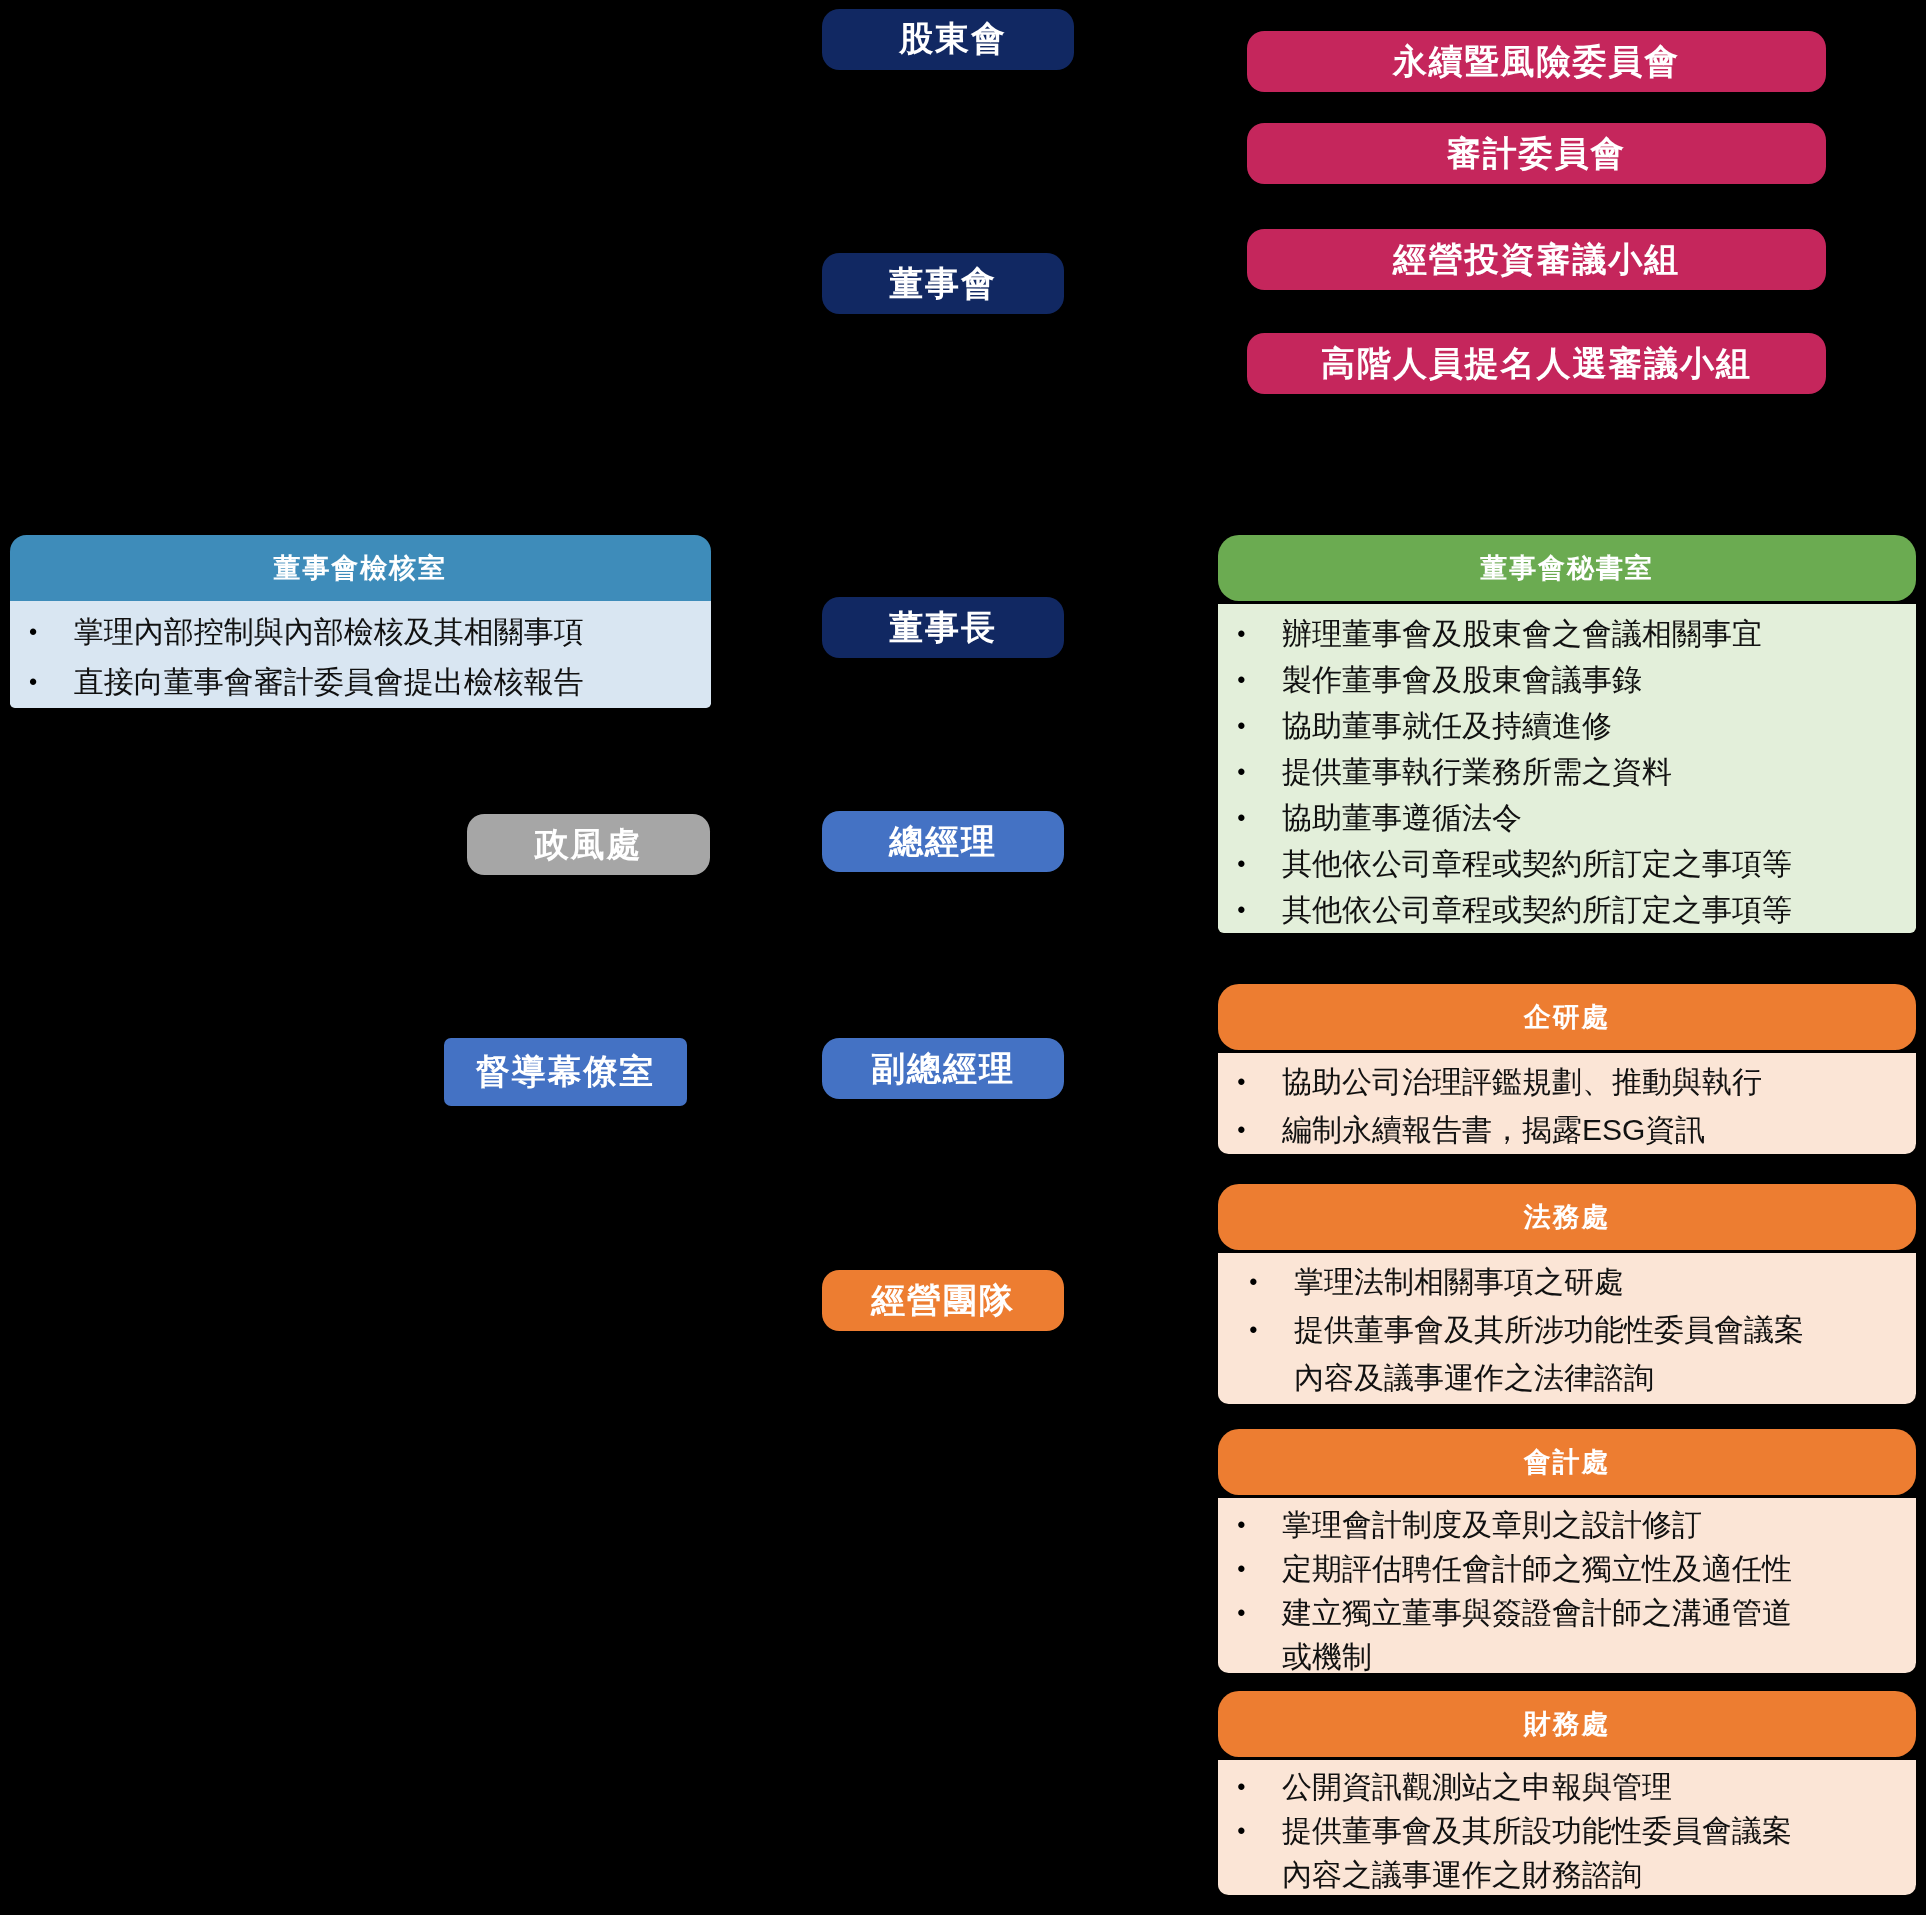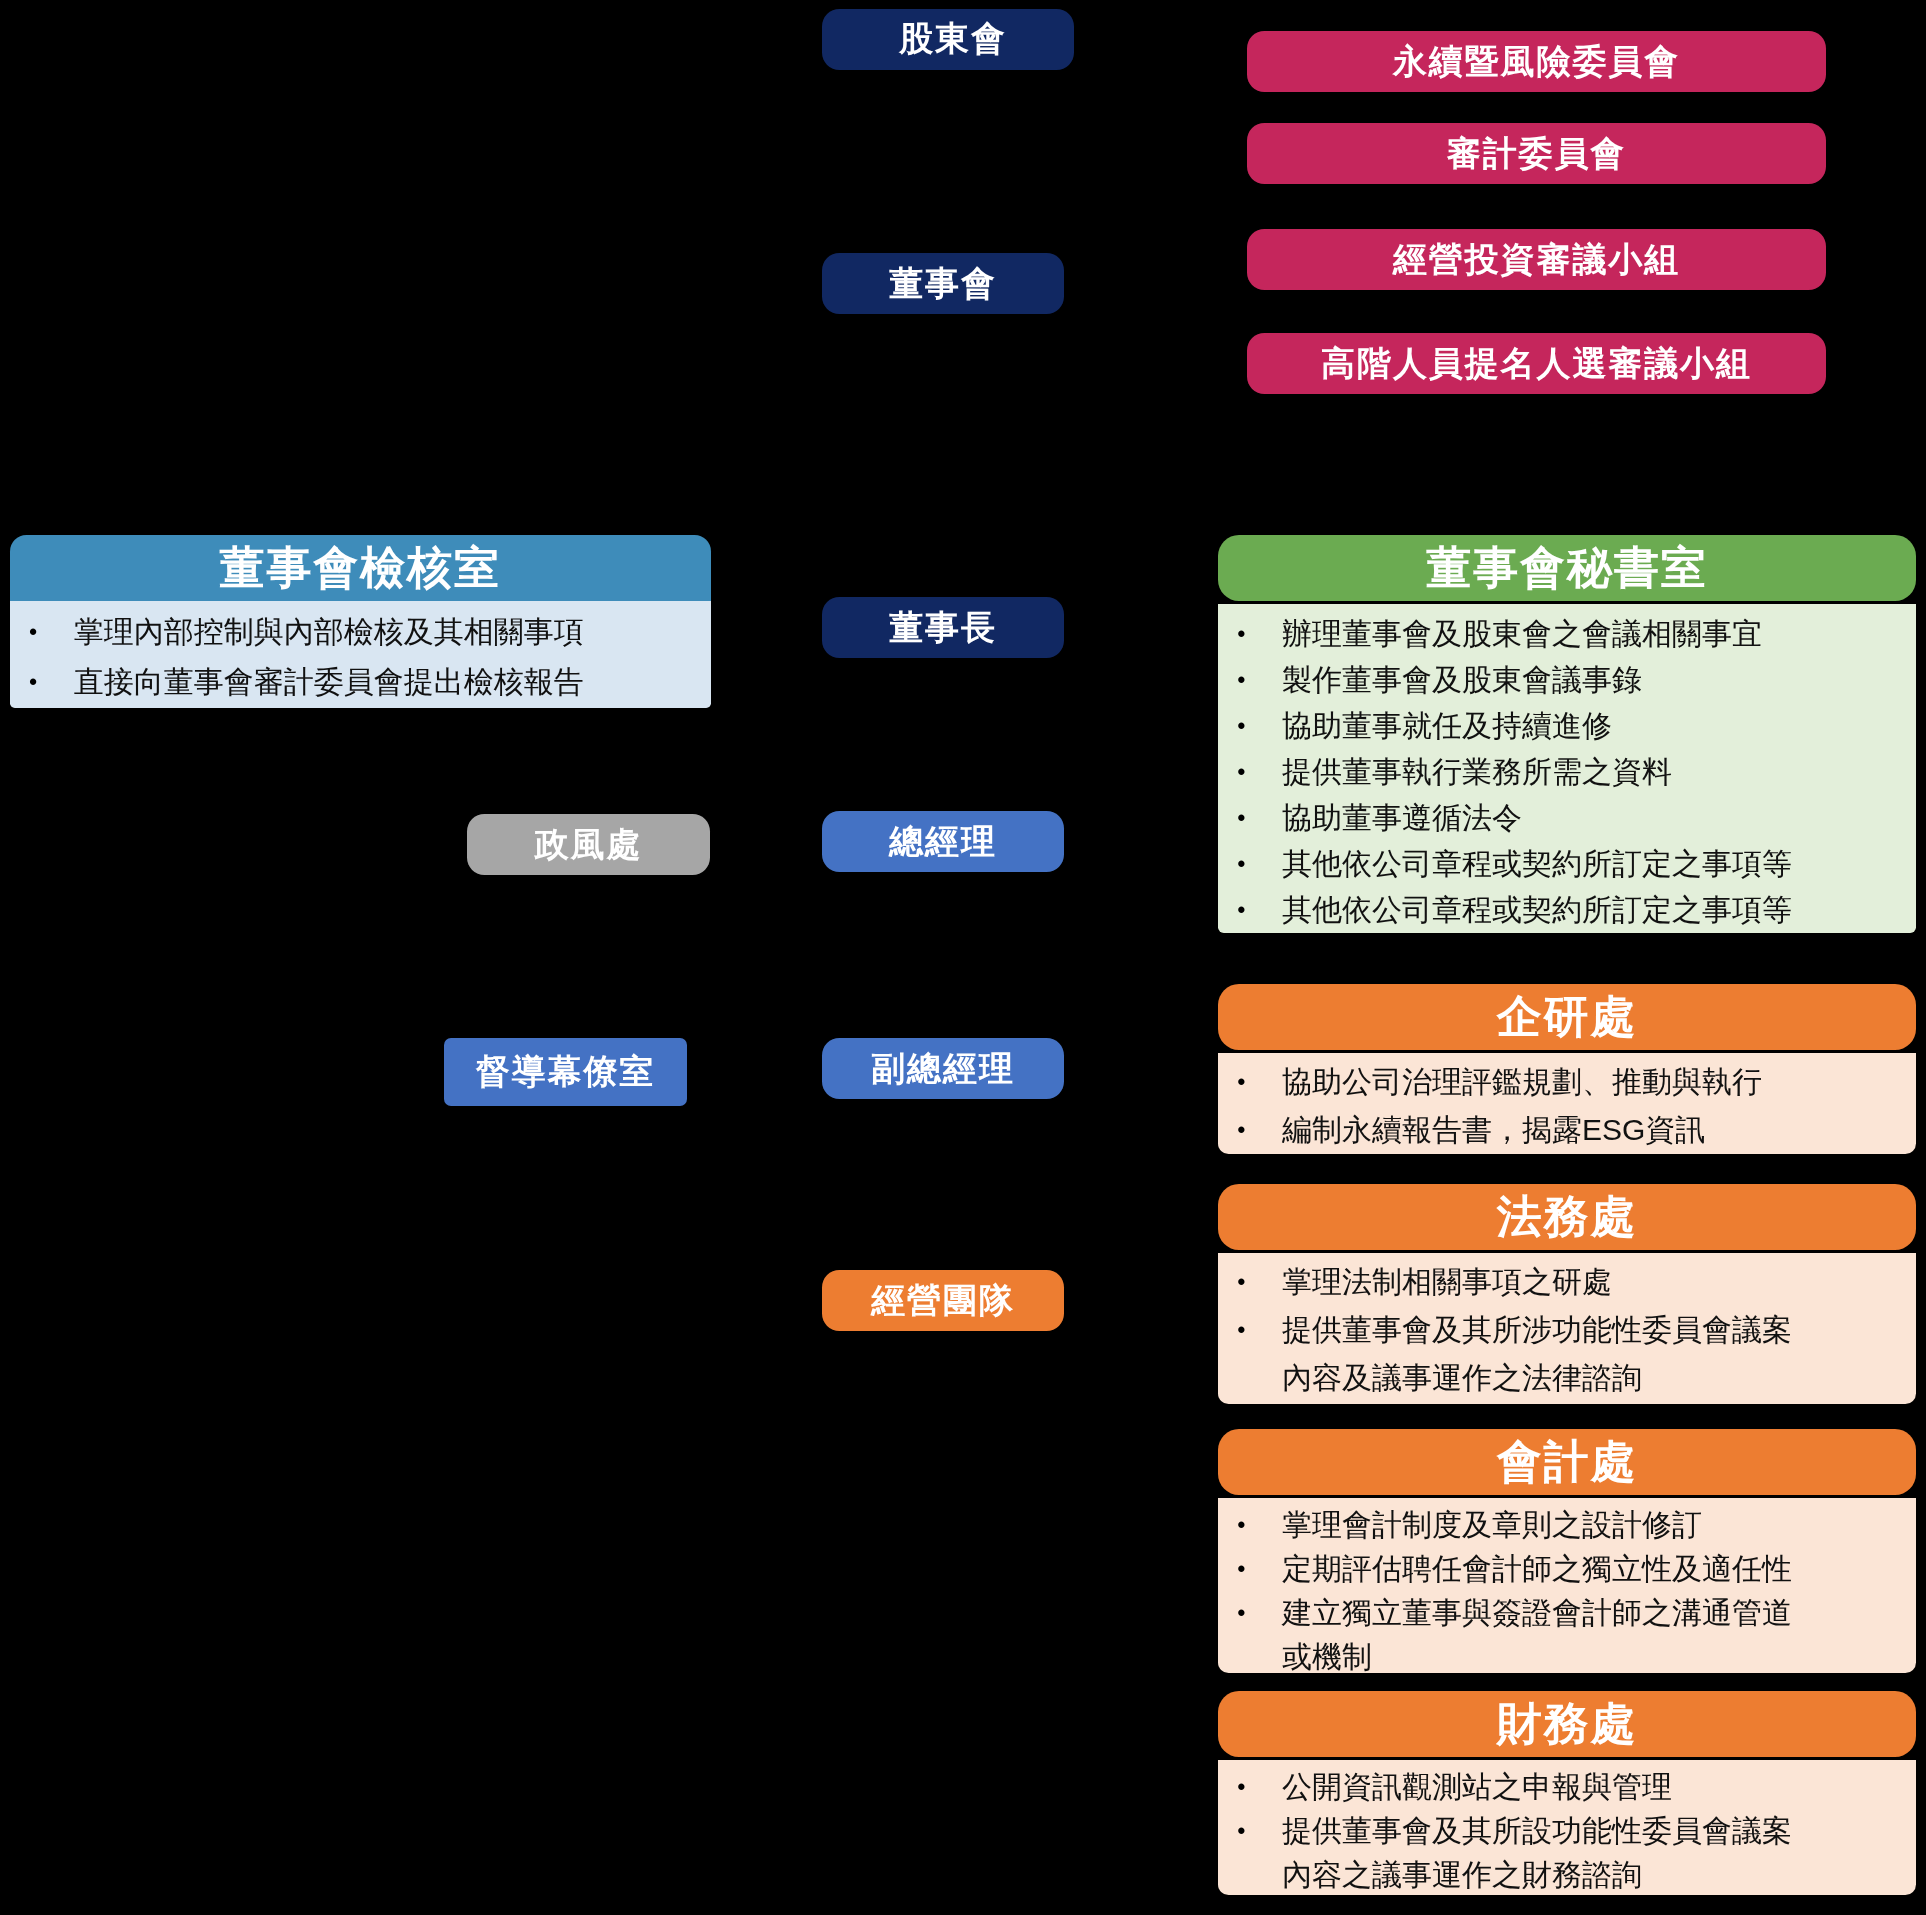--- a/index.html
+++ b/index.html
@@ -39,21 +39,21 @@
 
   .c-0{left:1247px;top:31px;width:579px;height:61px;}
   .c-1{left:1247px;top:123px;width:579px;height:61px;}
   .c-2{left:1247px;top:229px;width:579px;height:61px;}
   .c-3{left:1247px;top:333px;width:579px;height:61px;}
 
   
   .panel{position:absolute;}
   .panel-header{
     height:66px;display:flex;align-items:center;justify-content:center;
-    color:#ffffff;font-weight:bold;font-size:45px;letter-spacing:1.9px;
+    color:#ffffff;font-weight:bold;font-size:27px;letter-spacing:1.9px;
     border-radius:19.3px;white-space:nowrap;
   }
   .panel-body{color:var(--body-text);font-size:30px;}
   .panel-body ul{list-style:none;margin:0;padding:0;}
   .panel-body li{position:relative;padding-left:64px;}
   .panel-body li::before{
     content:"\2022";position:absolute;left:19.3px;top:0;
     font-size:0.78em;color:#000000;
   }
 
@@ -80,21 +80,21 @@
   .dept .panel-header{background:var(--orange);border-radius:21px;}
   .dept .panel-body{
     background:var(--orange-light);margin-top:2.9px;border-radius:0 0 10.6px 10.6px;
   }
   .dept .panel-body ul{padding:4.8px 97px 0 0;}
   .p-qiyan{left:1218px;top:984px;width:698px;}
   .p-qiyan .panel-body{height:101px;}
   .p-qiyan .panel-body li{line-height:48px;}
   .p-fawu{left:1218px;top:1184px;width:698px;}
   .p-fawu .panel-body{height:151px;}
-  .p-fawu .panel-body li{line-height:48px;}
+  .p-fawu .panel-body li{line-height:48px;margin-left:12px;}
   .p-kuaiji{left:1218px;top:1429px;width:698px;}
   .p-kuaiji .panel-body{height:175px;}
   .p-kuaiji .panel-body li{line-height:44px;}
   .p-caiwu{left:1218px;top:1691px;width:698px;}
   .p-caiwu .panel-body{height:135px;}
   .p-caiwu .panel-body li{line-height:44px;}
 </style>
 </head>
 <body>
 

